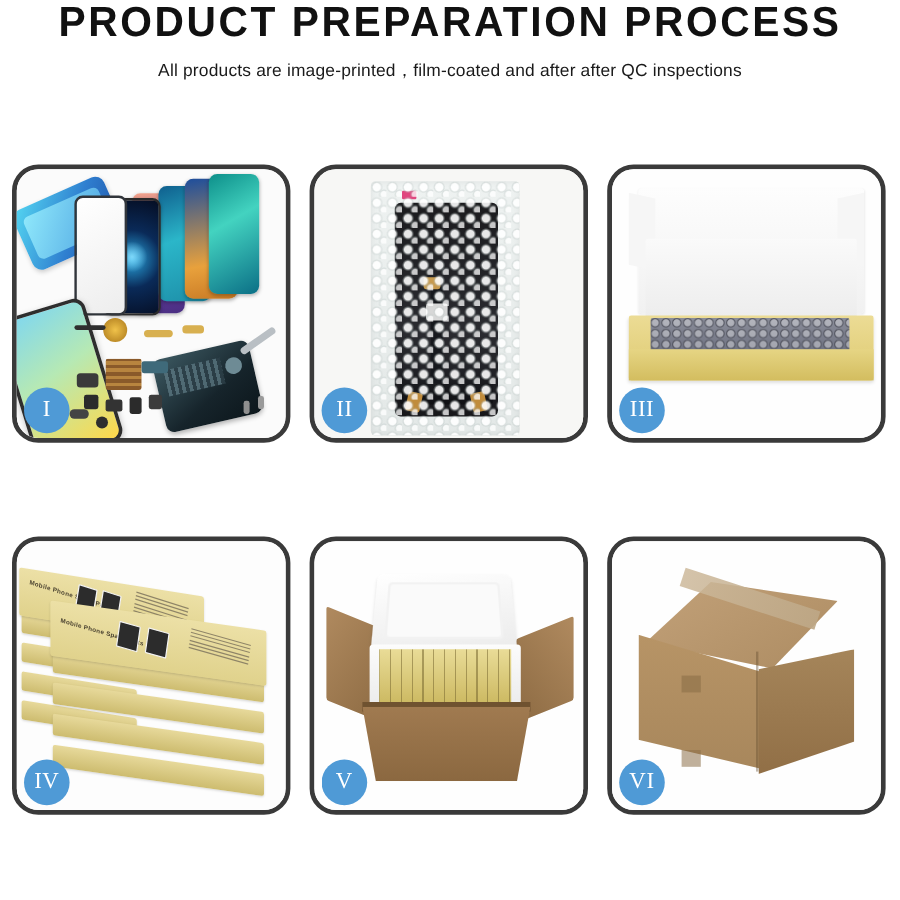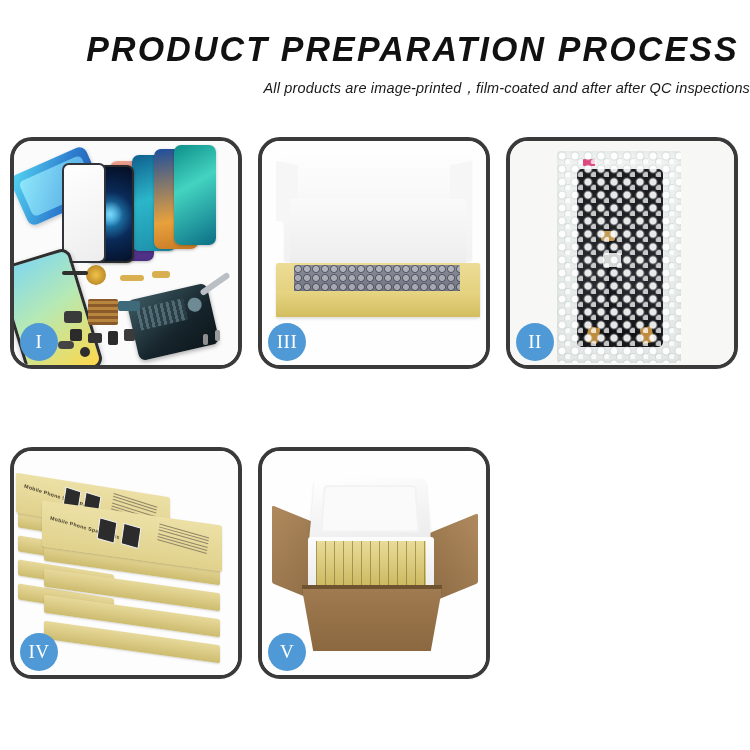--- a/index.html
+++ b/index.html
@@ -4,21 +4,21 @@
 <style>
   html,body{margin:0;padding:0;}
   body{
     width:750px;height:750px;background:#ffffff;
     font-family:"Liberation Sans","DejaVu Sans",sans-serif;
     overflow:hidden;position:relative;
   }
   .page{width:750px;height:750px;position:relative;}
 
   
-  .header{padding-top:30px;text-align:right;font-style:italic;}
+  .header{text-align:center;}
   .title{
     font-size:35px;font-weight:bold;color:#111111;
     letter-spacing:2.2px;line-height:1.1;
     transform:scaleX(.97);
     font-family:"Liberation Sans","DejaVu Sans",sans-serif;
   }
   .subtitle{
     margin-top:10px;font-size:14.5px;color:#1a1a1a;
     letter-spacing:.15px;font-weight:400;
   }
@@ -258,51 +258,51 @@
         <div class="part pt-c5"></div>
         <div class="part pt-c6"></div>
         <div class="part pt-screw1"></div>
         <div class="part pt-screw2"></div>
         <div class="part pt-tweez"></div>
       </div>
       <div class="badge">I</div>
     </div>
 
     <div class="panel">
-      <div class="panel-inner p3">
-        <div class="b3-lid"></div>
-        <div class="b3-lid-l"></div>
-        <div class="b3-lid-r"></div>
-        <div class="b3-foam"></div>
-        <div class="b3-tray"></div>
-        <div class="b3-bubble"></div>
-        <div class="b3-tray-front"></div>
-      </div>
-      <div class="badge">III</div>
-    </div>
-
-    <div class="panel">
       <div class="panel-inner p2">
         <div class="bubblebag">
           <div class="lcd">
             <div class="lcd-base"></div>
             <div class="lcd-flex"></div>
             <div class="lcd-gold1"></div>
             <div class="lcd-chip"></div>
             <div class="lcd-gold2"></div>
             <div class="lcd-gold3"></div>
           </div>
           <div class="pinkmark"></div>
           <div class="bubbletex"></div>
         </div>
       </div>
       <div class="badge">II</div>
     </div>
 
     <div class="panel">
+      <div class="panel-inner p3">
+        <div class="b3-lid"></div>
+        <div class="b3-lid-l"></div>
+        <div class="b3-lid-r"></div>
+        <div class="b3-foam"></div>
+        <div class="b3-tray"></div>
+        <div class="b3-bubble"></div>
+        <div class="b3-tray-front"></div>
+      </div>
+      <div class="badge">III</div>
+    </div>
+
+    <div class="panel">
       <div class="panel-inner p4">
         <div class="stack">
 
           <div class="sb sb-side" style="left:4px;top:68px;width:96px;height:16px;transform:skewY(9deg);"></div>
           <div class="sb sb-side" style="left:4px;top:92px;width:96px;height:16px;transform:skewY(9deg);"></div>
           <div class="sb sb-side" style="left:4px;top:116px;width:96px;height:16px;transform:skewY(9deg);"></div>
           <div class="sb sb-side" style="left:4px;top:140px;width:96px;height:16px;transform:skewY(9deg);"></div>
 
           <div class="sb sb-top" style="left:2px;top:34px;width:154px;height:40px;transform:skewY(9deg);">
             <div class="boxlabel" style="left:8px;top:14px;transform:rotate(9deg);">Mobile Phone Spare Parts</div>
@@ -347,15 +347,27 @@
         <div class="c5-flapR"></div>
         <div class="c5-lid"></div>
         <div class="c5-foam"></div>
         <div class="c5-inner"></div>
         <div class="c5-rim"></div>
         <div class="c5-body"></div>
       </div>
       <div class="badge">V</div>
     </div>
 
+    <div class="panel">
+      <div class="panel-inner p6">
+        <div class="c6-top"></div>
+        <div class="c6-tape"></div>
+        <div class="c6-front"></div>
+        <div class="c6-side"></div>
+        <div class="c6-edge"></div>
+        <div class="c6-t1"></div>
+        <div class="c6-t2"></div>
+      </div>
+      <div class="badge">VI</div>
+    </div>
 
   </div>
 </div>
 
 </body></html>

